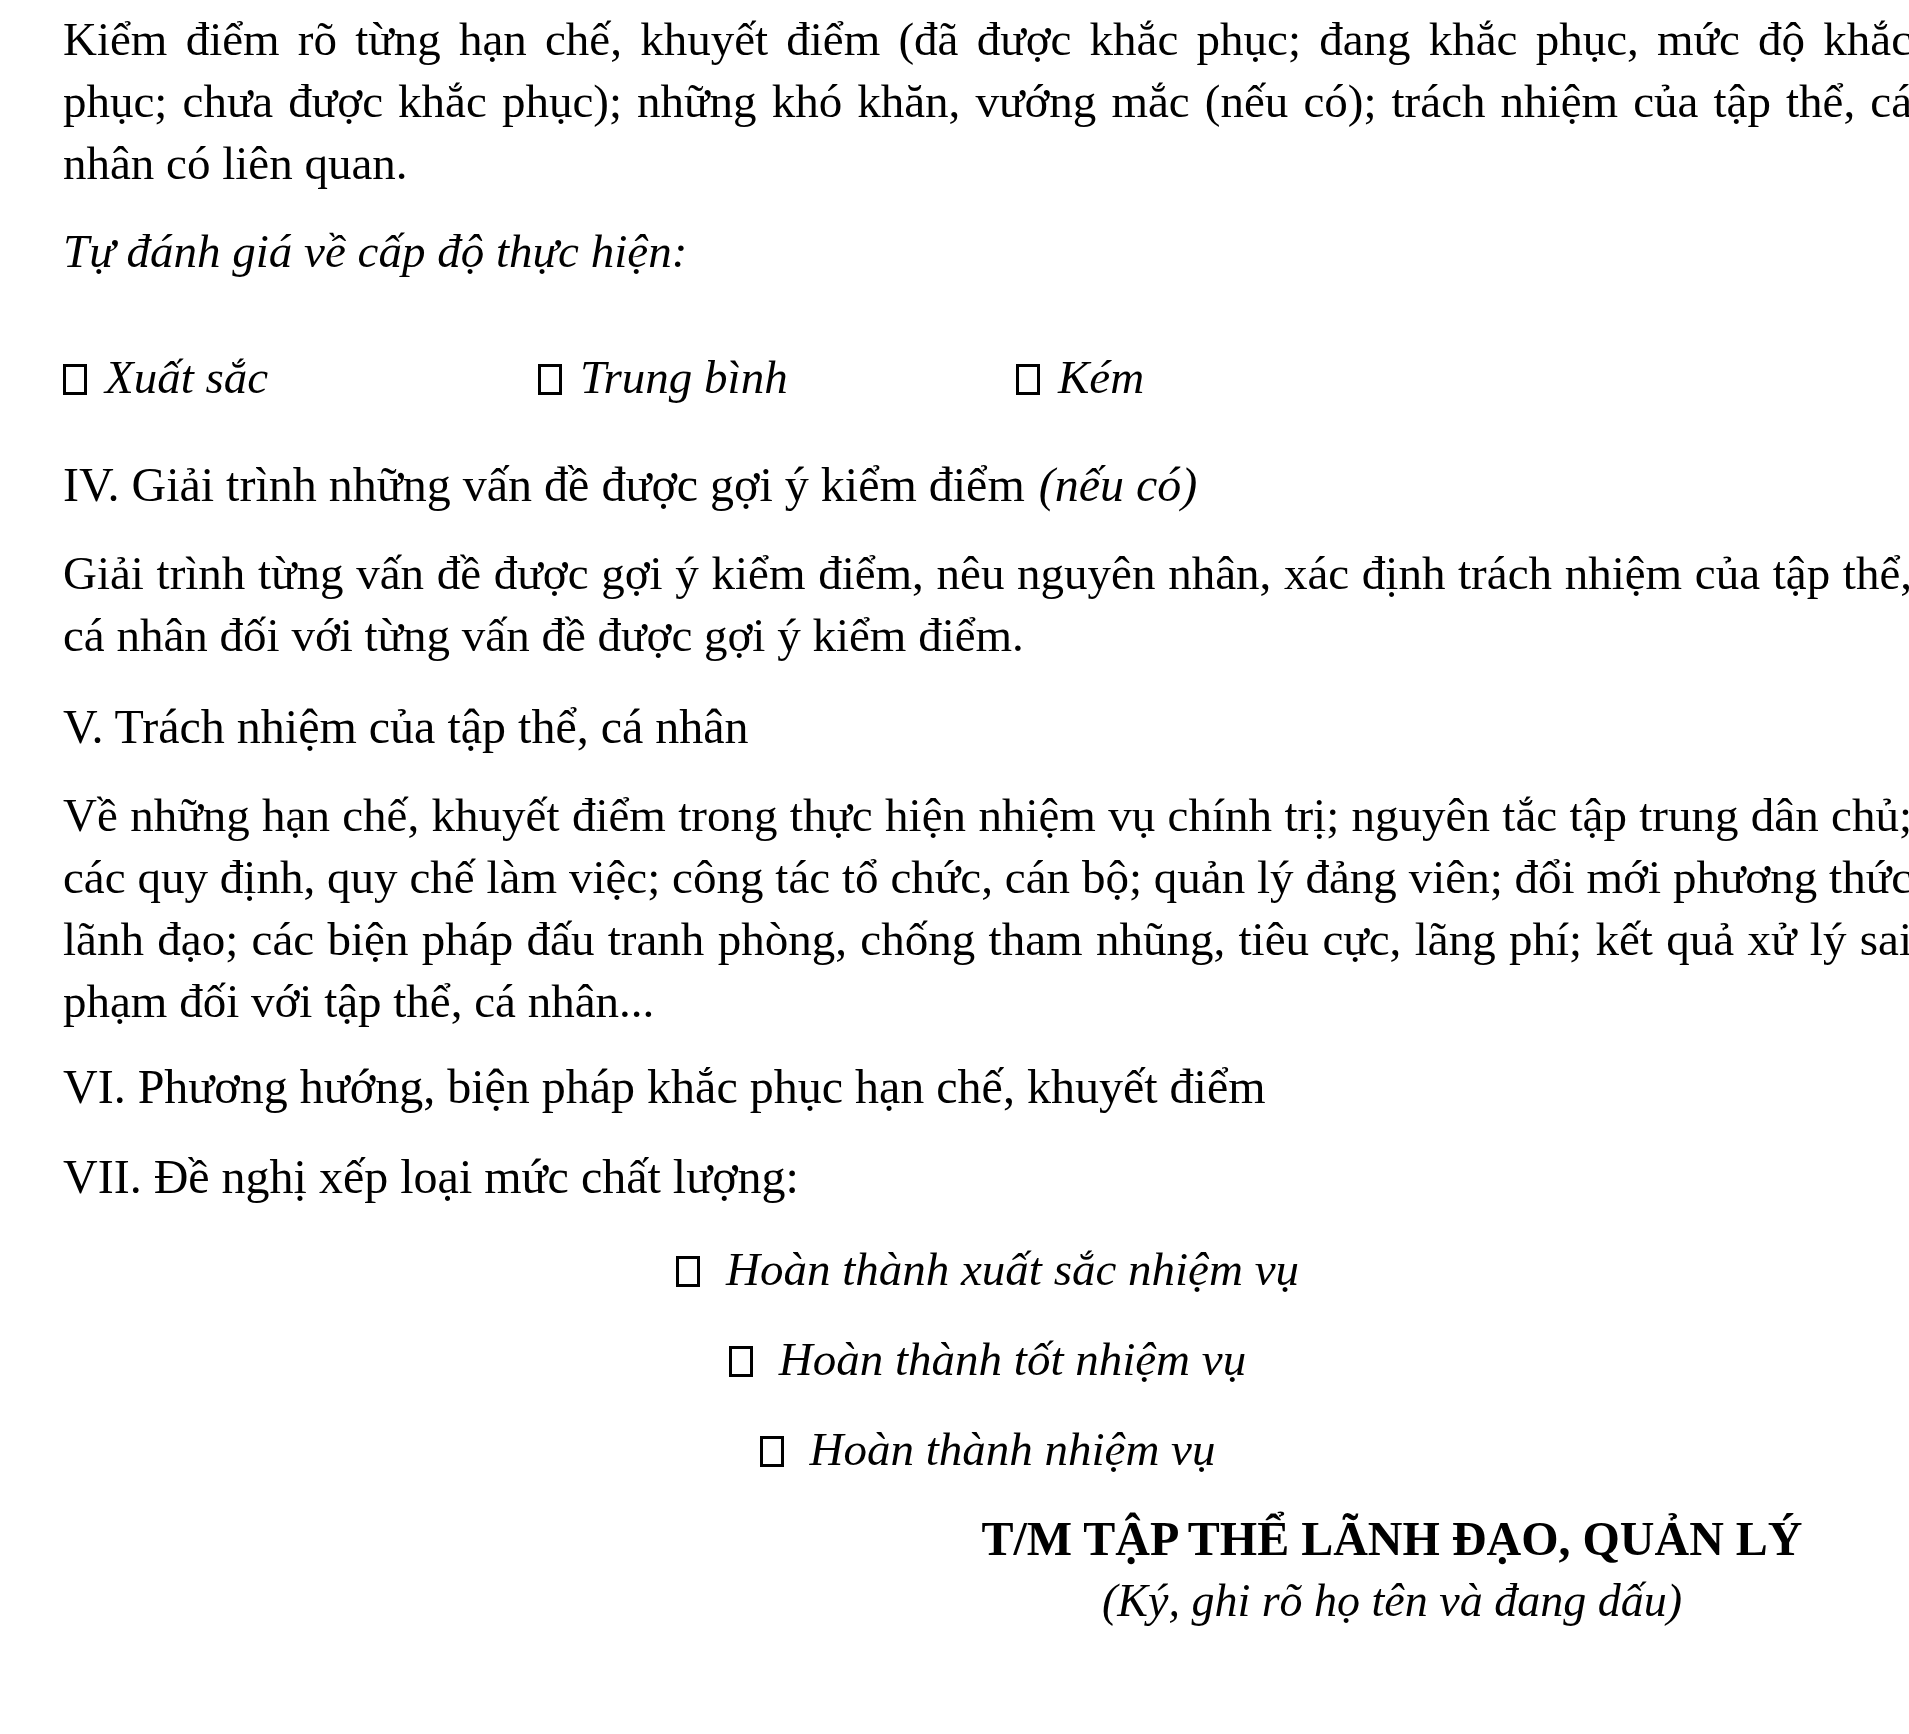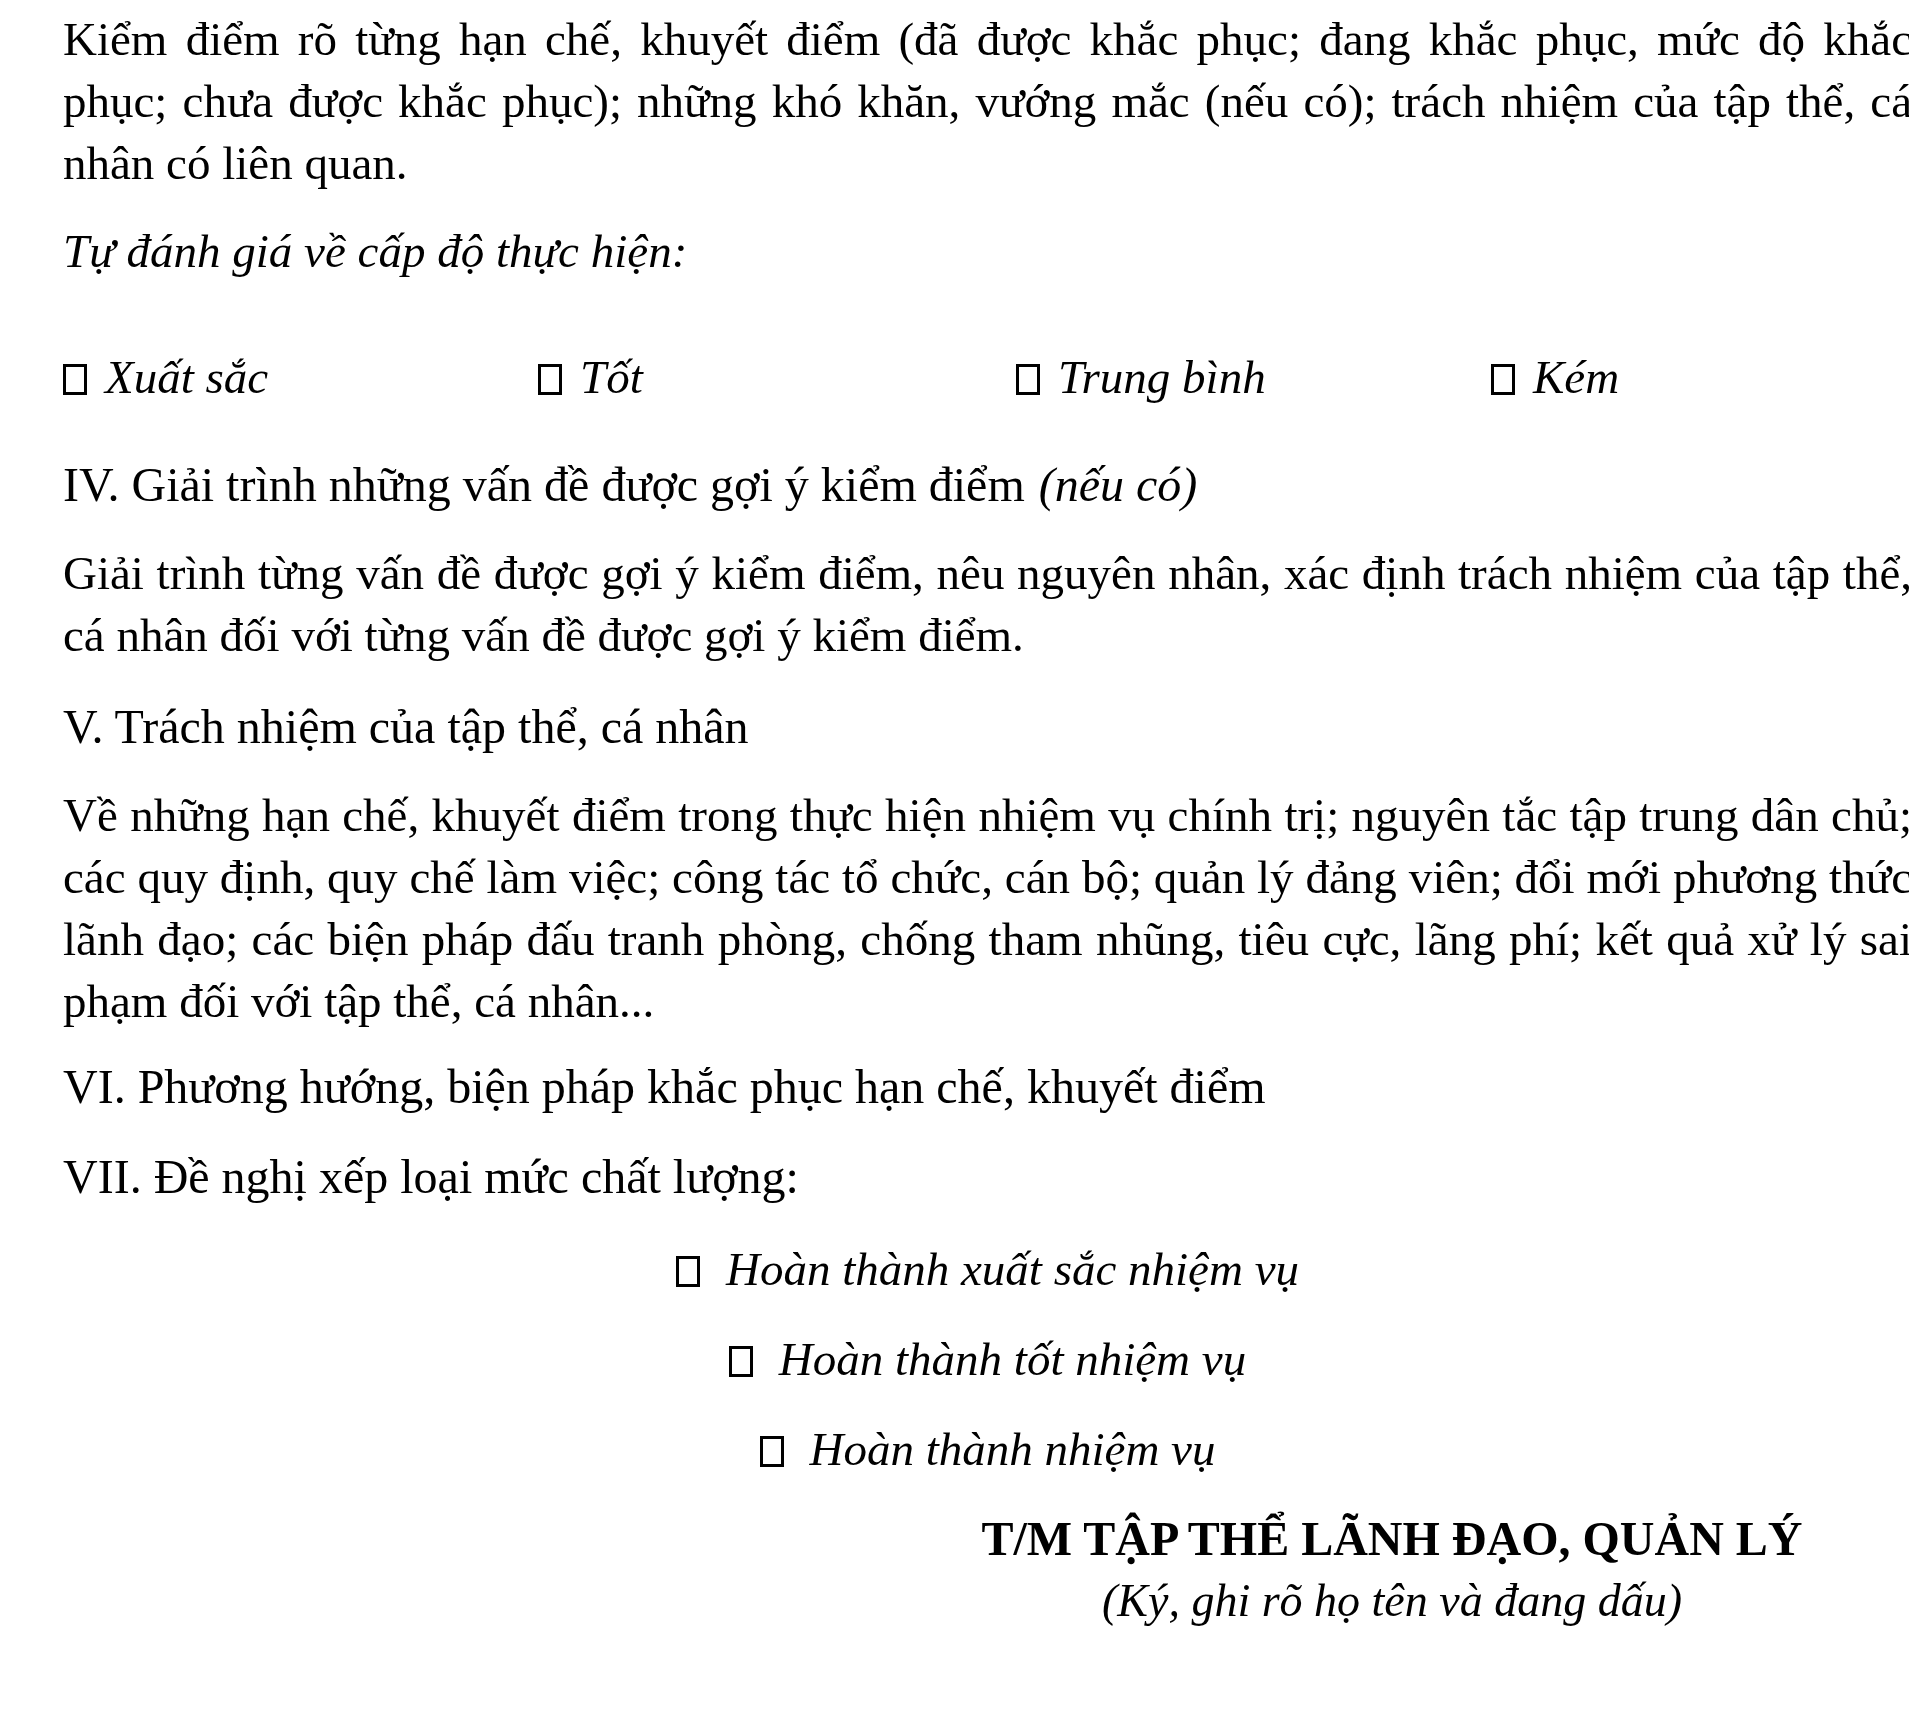--- a/index.html
+++ b/index.html
@@ -88,23 +88,20 @@
 
   <p class="intro justify">Kiểm điểm rõ từng hạn chế, khuyết điểm (đã được khắc phục; đang khắc phục, mức độ khắc phục; chưa được khắc phục); những khó khăn, vướng mắc (nếu có); trách nhiệm của tập thể, cá nhân có liên quan.</p>
 
   <p class="self-label">Tự đánh giá về cấp độ thực hiện:</p>
 
   <div class="check-row">
     <span class="check-item">
       <span class="cb"></span><span class="opt-label">Xuất sắc</span>
     </span>
     <span class="check-item">
-      <span class="cb"></span><span class="opt-label">Tốt</span>
-    </span>
-    <span class="check-item">
       <span class="cb"></span><span class="opt-label">Trung bình</span>
     </span>
     <span class="check-item">
       <span class="cb"></span><span class="opt-label">Kém</span>
     </span>
   </div>
 
   <h3 class="heading h-iv">
     <span>IV. Giải trình những vấn đề được gợi ý kiểm điểm</span><span class="note">(nếu có)</span>
   </h3>

